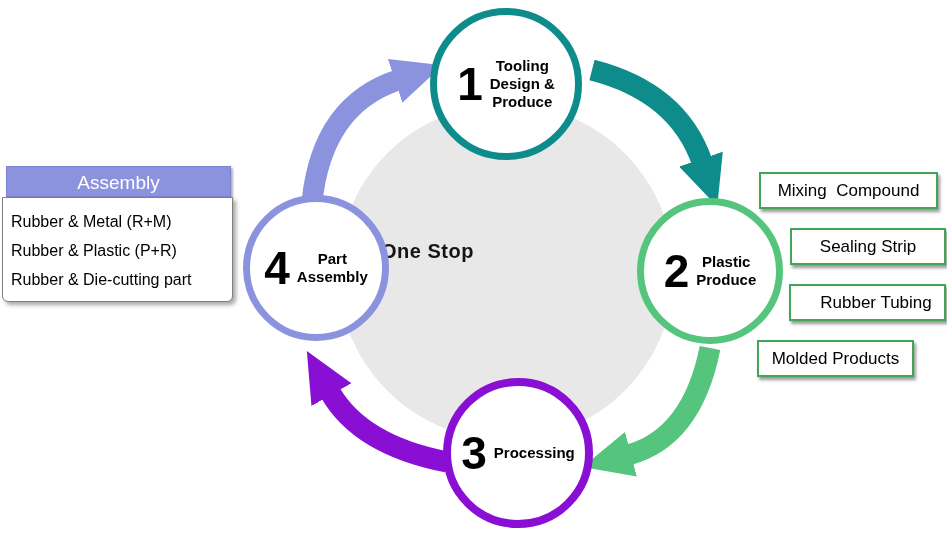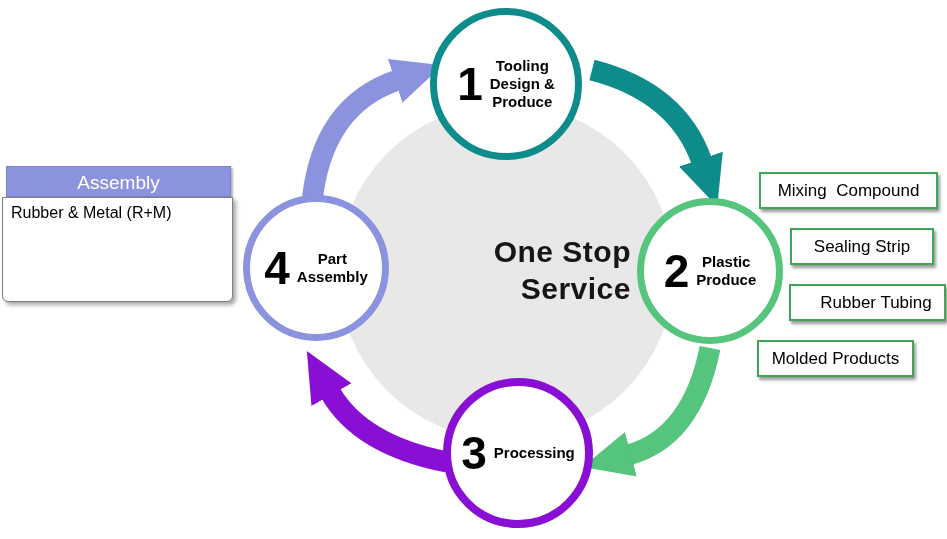--- a/index.html
+++ b/index.html
@@ -5,48 +5,48 @@
   * { margin:0; padding:0; box-sizing:border-box; }
   html,body { background:#ffffff; font-family:"Liberation Sans", sans-serif; }
   .canvas { position:relative; width:947px; height:539px; background:#ffffff; overflow:hidden; }
 
   svg.arrows { position:absolute; left:0; top:0; z-index:1; }
 
   .gray-circle { position:absolute; left:338px; top:104px; width:336px; height:336px;
                  border-radius:50%; z-index:0; }
 
   .center-text { position:absolute; left:381px; top:233px; width:250px; z-index:1;
-                 text-align:right; font-size:30px; font-weight:bold; color:#151515;
+                 text-align:left; font-size:20px; font-weight:bold; color:#151515;
                  line-height:37px; letter-spacing:0.5px; }
 
   .step-circle { position:absolute; border-radius:50%; background:#ffffff; z-index:2;
                  display:flex; align-items:center; justify-content:center; gap:7px; }
   .step-num   { font-size:46px; font-weight:bold; color:#000; line-height:1; }
   .step-label { font-size:15px; font-weight:bold; color:#000; line-height:18px; text-align:center; }
   .lbl-line   { display:block; }
 
   #circle1 { left:430px; top:8px;   width:152px; height:152px; border:7px solid #0e8c8c; }
   #circle2 { left:637px; top:198px; width:146px; height:146px; border:7px solid #55c47c; }
   #circle3 { left:443px; top:378px; width:150px; height:150px; border:8px solid #8a0fd4; }
   #circle4 { left:243px; top:195px; width:146px; height:146px; border:7px solid #8c93de; }
 
   .assembly-header { position:absolute; left:6px; top:166px; width:225px; height:31px; z-index:3;
                      color:#ffffff; font-size:19px; text-align:center; line-height:31px;
                      box-shadow:2px 2px 2px rgba(0,0,0,0.3); border:1px solid #7d84cf; }
   .assembly-body { position:absolute; left:2px; top:197px; width:231px; height:105px; z-index:3;
                    background:#ffffff; border:1px solid #7f7f7f; border-radius:0 0 6px 6px;
-                   box-shadow:3px 3px 4px rgba(0,0,0,0.35); padding:0 4px 0 8px; }
+                   box-shadow:3px 3px 4px rgba(0,0,0,0.35); padding:9px 4px 0 8px; }
   .assembly-item { font-size:16px; color:#000; line-height:29px; white-space:nowrap; }
 
   .product-box { position:absolute; height:37px; z-index:3; background:#ffffff;
                  border:2px solid #3fa557; display:flex; align-items:center; justify-content:center;
                  font-size:17px; color:#000; white-space:pre;
                  box-shadow:2px 3px 3px rgba(0,0,0,0.4); }
   #pbox1 { left:759px; top:172px; width:179px; }
-  #pbox2 { left:790px; top:228px; width:144px; }
+  #pbox2 { left:790px; top:228px; width:156px; }
   #pbox3 { left:789px; top:284px; width:157px;padding-left:17px; }
   #pbox4 { left:757px; top:340px; width:157px; }
 </style>
 </head>
 <body>
 
 <div class="canvas">
 
   <svg class="arrows" width="947" height="539" viewBox="0 0 947 539">
     <defs>
@@ -66,21 +66,20 @@
 
     <path d="M312,202 Q322,105 398,80" fill="none" stroke-width="21" marker-end="url(#head-periwinkle)" stroke="#8c93de"></path>
     <path d="M592,70 Q678,92 702,162" fill="none" stroke-width="21" marker-end="url(#head-teal)" stroke="#0e8c8c"></path>
     <path d="M710,348 Q692,438 628,455" fill="none" stroke-width="21" marker-end="url(#head-green)" stroke="#55c47c"></path>
     <path d="M447,462 Q360,445 330,392" fill="none" stroke-width="21" marker-end="url(#head-purple)" stroke="#8a0fd4"></path>
   </svg>
 
   <div class="gray-circle" style="background-color: rgb(232, 232, 232);"></div>
   <div class="center-text">
     <div>One Stop</div>
-    <div>Service</div>
   </div>
 
   <div class="step-circle" id="circle1">
     <span class="step-num">1</span>
     <span class="step-label">
       <span class="lbl-line">Tooling</span>
       <span class="lbl-line">Design &amp;</span>
       <span class="lbl-line">Produce</span>
     </span>
   </div>
@@ -104,20 +103,22 @@
     <span class="step-num">4</span>
     <span class="step-label">
       <span class="lbl-line">Part</span>
       <span class="lbl-line">Assembly</span>
     </span>
   </div>
 
   <div class="assembly-header" style="background-color: rgb(140, 147, 222);">Assembly</div>
   <div class="assembly-body">
     <div class="assembly-item">Rubber &amp; Metal (R+M)</div>
+    <div class="assembly-item">Rubber &amp; Plastic (P+R)</div>
+    <div class="assembly-item">Rubber &amp; Die-cutting part</div>
   </div>
 
   <div class="product-box" id="pbox1" style="border-color: rgb(63, 165, 87);">Mixing  Compound</div>
   <div class="product-box" id="pbox2" style="border-color: rgb(63, 165, 87);">Sealing Strip</div>
   <div class="product-box" id="pbox3" style="border-color: rgb(63, 165, 87);">Rubber Tubing</div>
   <div class="product-box" id="pbox4" style="border-color: rgb(63, 165, 87);">Molded Products</div>
 
 </div>
 
 </body></html>

